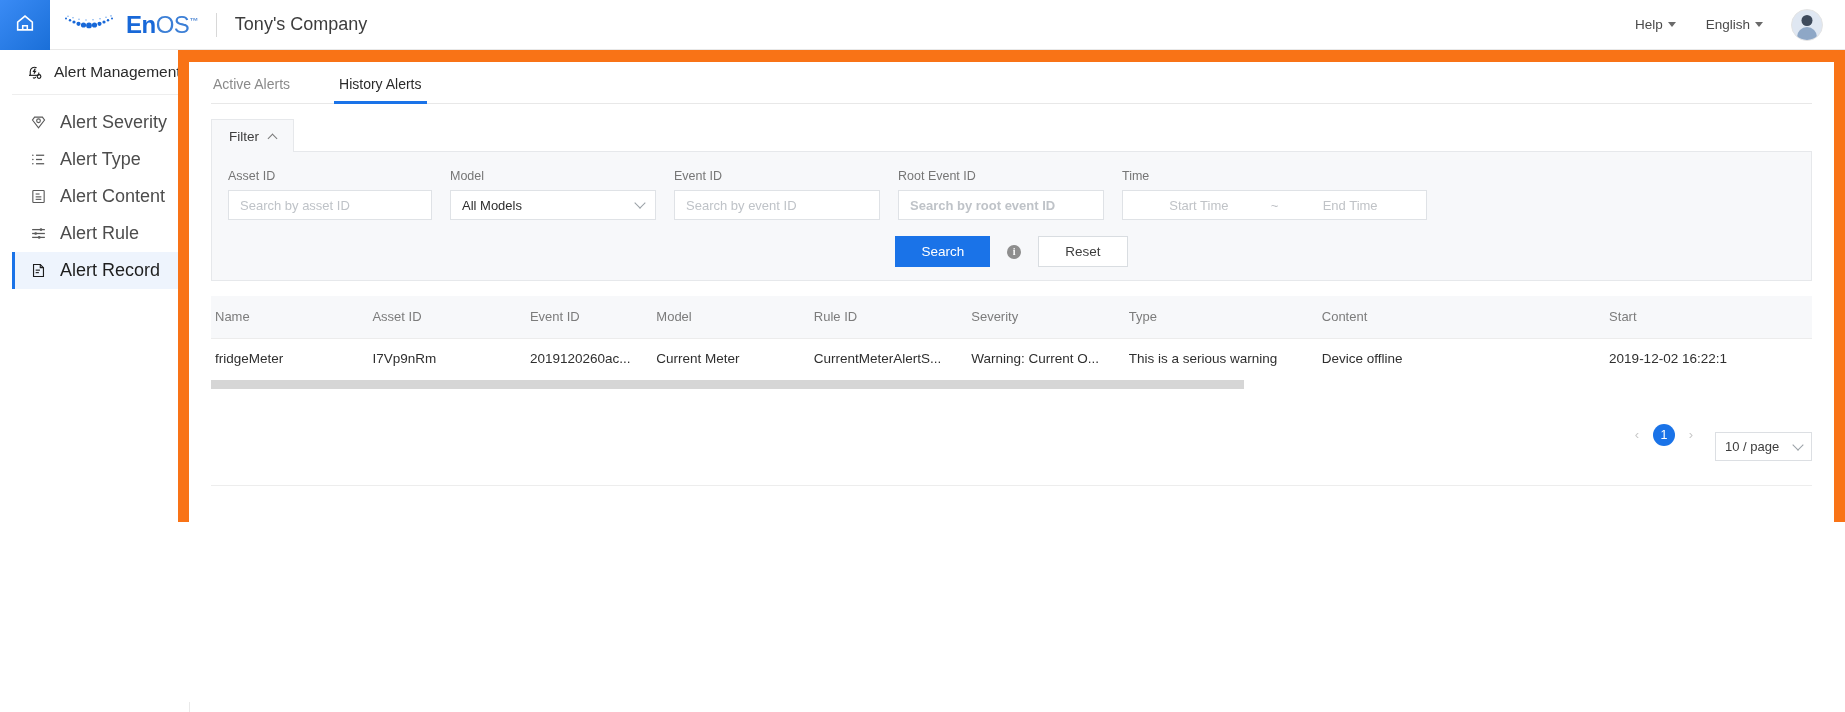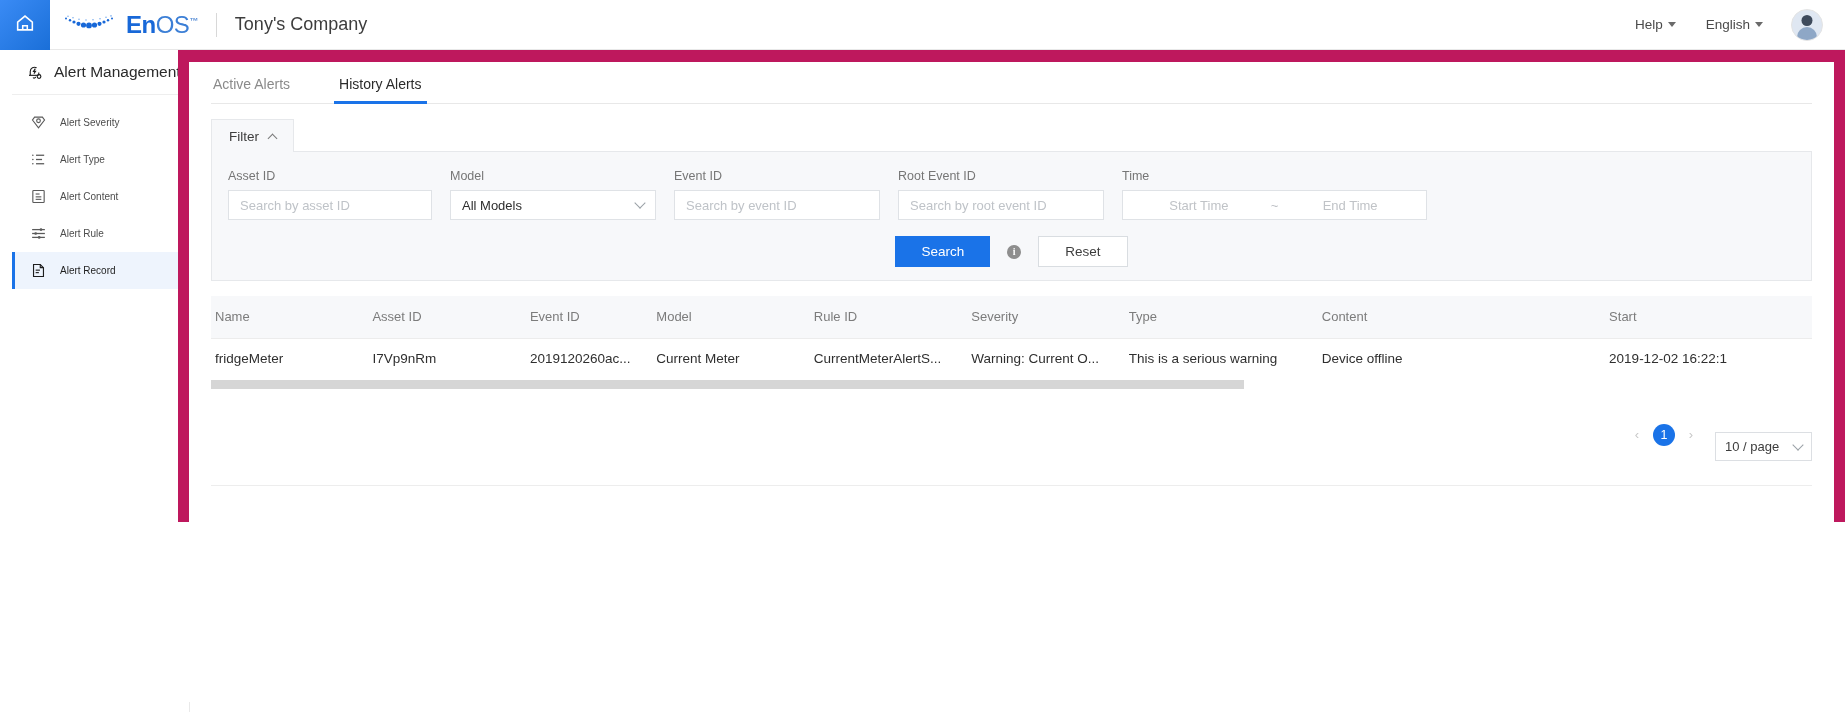--- a/index.html
+++ b/index.html
@@ -109,21 +109,21 @@
     font-size: 15.5px; color: #2b2b2b;
     margin-left: 11px;
   }
   .side-list { padding-top: 9px; }
   .side-item {
     height: 37px;
     display: flex; align-items: center;
     padding-left: 18px;
     position: relative;
     cursor: pointer;
-    font-size: 10px;
+    font-size: 18px;
     color: #4d4d4d;
   }
   .side-item .si-label { margin-left: 13px; }
   .side-item.active {
     background: #eef4fd;
     color: #1e1e1e;
   }
   .side-item.active::before {
     content: "";
     position: absolute; left: 0; top: 0;
@@ -133,21 +133,21 @@
   .si-icon {
     width: 17px; height: 17px;
     display: flex; align-items: center; justify-content: center;
     flex: 0 0 17px;
   }
 
   
   .main {
     position: absolute; top: 50px; left: 178px;
     width: 1667px; height: 472px;
-    background: #be185d;
+    background: #f97316;
     padding: 12px 0 0 11px;
   }
   .content-card {
     width: 1645px; height: 640px;
     background: #ffffff;
     position: relative;
   }
 
   
   .tabs {
@@ -218,21 +218,21 @@
     padding: 0 11px;
     display: flex; align-items: center;
     font-family: "Liberation Sans", sans-serif;
     outline: none;
     width: 100%;
   }
   .f-input::placeholder { color: #bfc3c8; }
   .w-asset  { width: 204px; }
   .w-model  { width: 206px; }
   .w-event  { width: 206px; }
-  .w-root   { width: 206px; }
+  .w-root   { width: 206px; font-weight: bold; }
   .w-time   { width: 305px; }
   .f-select {
     height: 30px;
     border: 1px solid #dfe2e6;
     background: #fff;
     font-size: 13px;
     color: #2d2d2d;
     padding: 0 11px;
     display: flex; align-items: center;
     justify-content: space-between;

